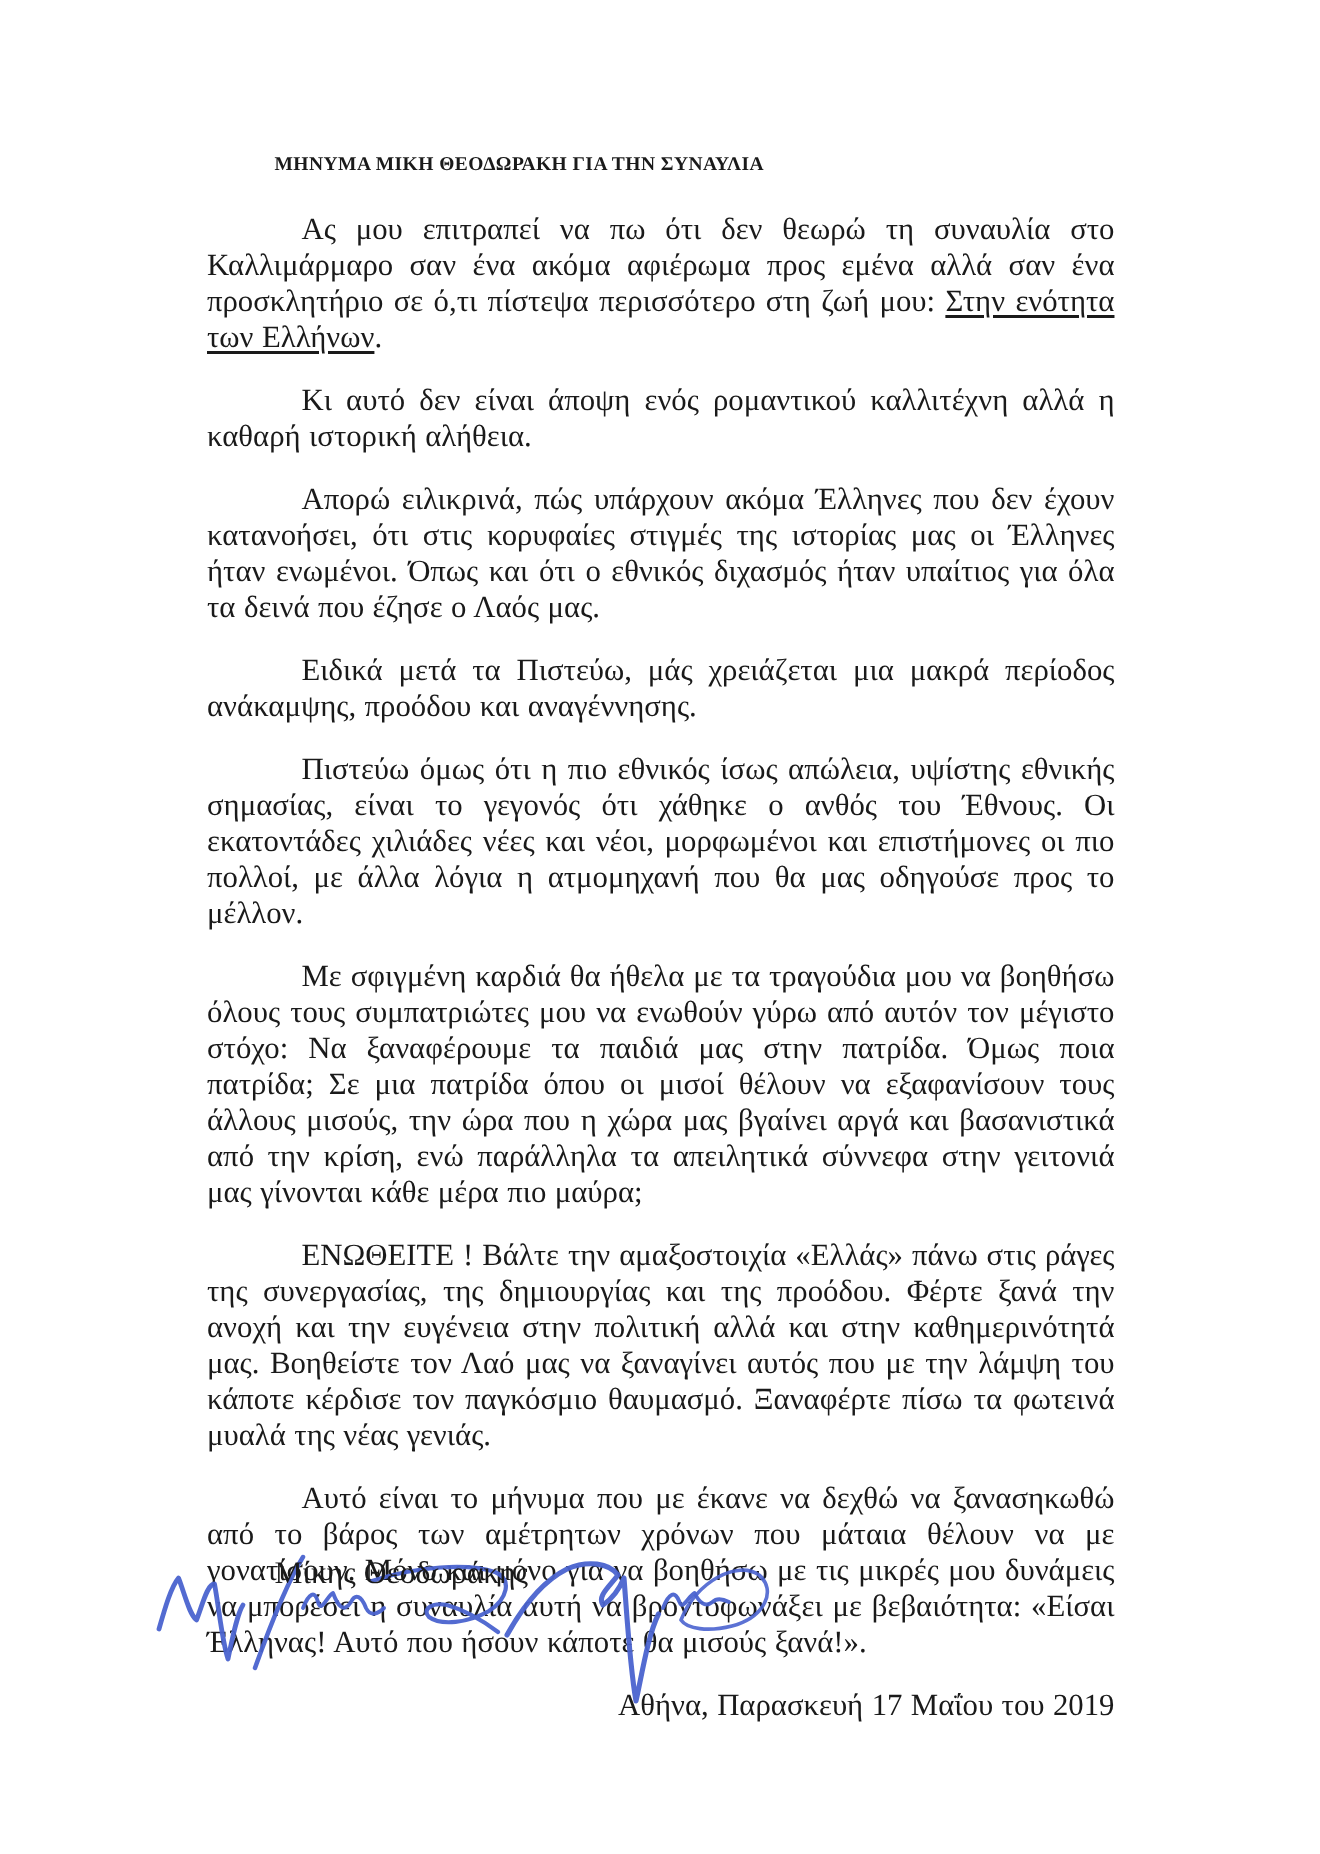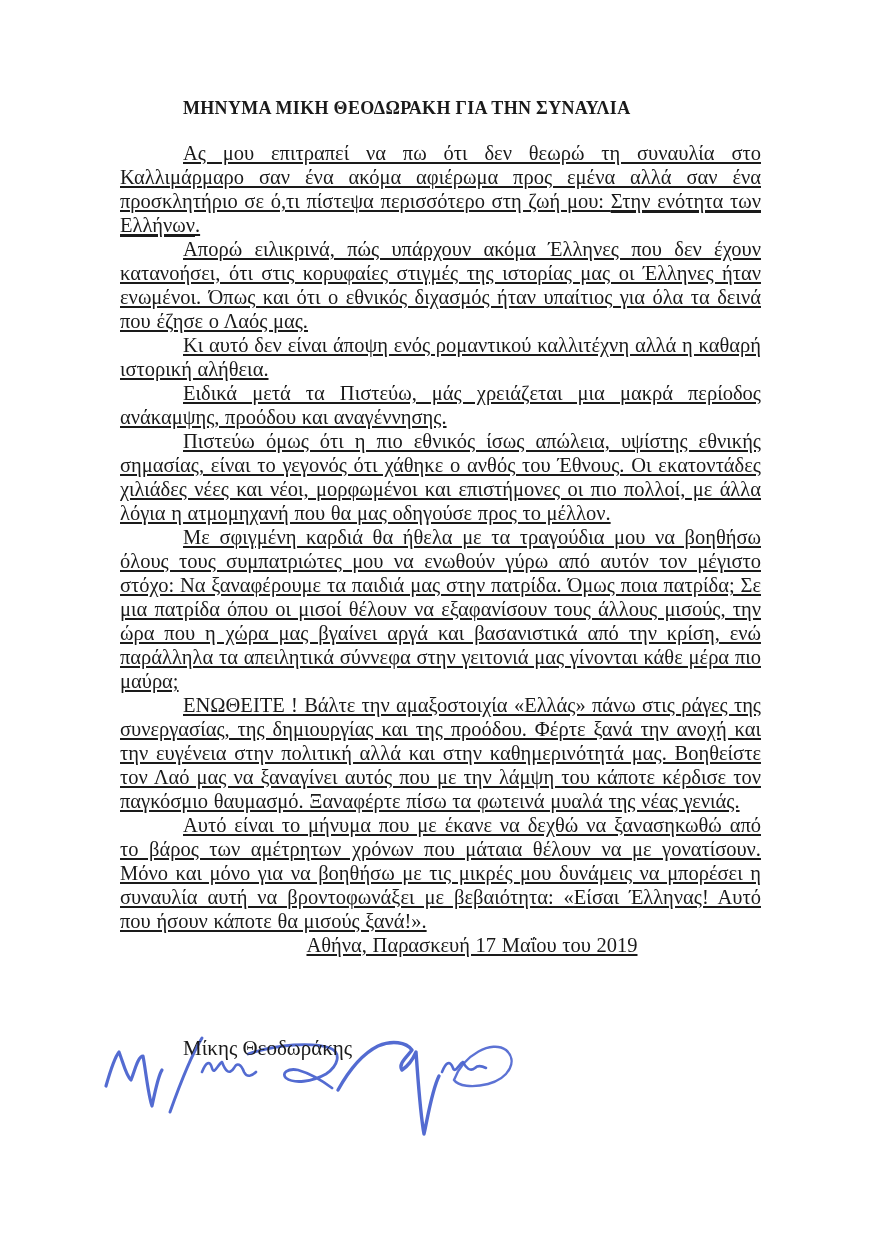--- a/index.html
+++ b/index.html
@@ -12,46 +12,45 @@
     color:#1a1a1a;
     overflow:hidden;
   }
   .content {
     position:absolute;
     left:120px; top:97px;
     width:641px;
   }
   .title {
     margin:0 0 21px 63px;
-    font-size:18px;
+    font-size:13px;
     line-height:23px;
     font-weight:bold;
     letter-spacing:0.3px;
   }
   .title sup {
     font-size:0.62em;
     vertical-align:super;
     line-height:0;
   }
   .bodytext p {
-    margin:0;
+    margin:18px;
     font-size:20.5px;
     line-height:24px;
     text-align:justify;
     text-indent:63px;
     word-spacing:0.5px;
-    text-decoration:underline;
   }
   .u {
     text-decoration:underline;
     text-decoration-thickness:1.5px;
     text-underline-offset:3px;
   }
   p.dateline {
-    text-align:center;
+    text-align:right;
   }
   .signature-svg {
     position:absolute;
     left:98px; top:1028px;
     width:420px; height:115px;
   }
   .signer {
     position:absolute;
     left:183px; top:1036px;
     font-size:21px;
@@ -65,22 +64,22 @@
 <div class="page">
 
   <div class="content">
 
     <h1 class="title">
       <span>ΜΗΝΥΜΑ ΜΙΚΗ ΘΕΟΔΩΡΑΚΗ ΓΙΑ ΤΗΝ ΣΥΝΑΥΛΙΑ</span><br>
     </h1>
 
     <div class="bodytext">
       <p><span>Ας μου επιτραπεί να πω ότι δεν θεωρώ τη συναυλία στο Καλλιμάρμαρο σαν ένα ακόμα αφιέρωμα προς εμένα αλλά σαν ένα προσκλητήριο σε ό,τι πίστεψα περισσότερο στη ζωή μου: </span><span class="u">Στην ενότητα των Ελλήνων</span><span>.</span></p>
+      <p>Κι αυτό δεν είναι άποψη ενός ρομαντικού καλλιτέχνη αλλά η καθαρή ιστορική αλήθεια.</p>
       <p>Απορώ ειλικρινά, πώς υπάρχουν ακόμα Έλληνες που δεν έχουν κατανοήσει, ότι στις κορυφαίες στιγμές της ιστορίας μας οι Έλληνες ήταν ενωμένοι. Όπως και ότι ο εθνικός διχασμός ήταν υπαίτιος για όλα τα δεινά που έζησε ο Λαός μας.</p>
-      <p>Κι αυτό δεν είναι άποψη ενός ρομαντικού καλλιτέχνη αλλά η καθαρή ιστορική αλήθεια.</p>
       <p>Ειδικά μετά τα Πιστεύω, μάς χρειάζεται μια μακρά περίοδος ανάκαμψης, προόδου και αναγέννησης.</p>
       <p>Πιστεύω όμως ότι η πιο εθνικός ίσως απώλεια, υψίστης εθνικής σημασίας, είναι το γεγονός ότι χάθηκε ο ανθός του Έθνους. Οι εκατοντάδες χιλιάδες νέες και νέοι, μορφωμένοι και επιστήμονες οι πιο πολλοί, με άλλα λόγια η ατμομηχανή που θα μας οδηγούσε προς το μέλλον.</p>
       <p>Με σφιγμένη καρδιά θα ήθελα με τα τραγούδια μου να βοηθήσω όλους τους συμπατριώτες μου να ενωθούν γύρω από αυτόν τον μέγιστο στόχο: Να ξαναφέρουμε τα παιδιά μας στην πατρίδα. Όμως ποια πατρίδα; Σε μια πατρίδα όπου οι μισοί θέλουν να εξαφανίσουν τους άλλους μισούς, την ώρα που η χώρα μας βγαίνει αργά και βασανιστικά από την κρίση, ενώ παράλληλα τα απειλητικά σύννεφα στην γειτονιά μας γίνονται κάθε μέρα πιο μαύρα;</p>
       <p>ΕΝΩΘΕΙΤΕ ! Βάλτε την αμαξοστοιχία «Ελλάς» πάνω στις ράγες της συνεργασίας, της δημιουργίας και της προόδου. Φέρτε ξανά την ανοχή και την ευγένεια στην πολιτική αλλά και στην καθημερινότητά μας. Βοηθείστε τον Λαό μας να ξαναγίνει αυτός που με την λάμψη του κάποτε κέρδισε τον παγκόσμιο θαυμασμό. Ξαναφέρτε πίσω τα φωτεινά μυαλά της νέας γενιάς.</p>
       <p>Αυτό είναι το μήνυμα που με έκανε να δεχθώ να ξανασηκωθώ από το βάρος των αμέτρητων χρόνων που μάταια θέλουν να με γονατίσουν. Μόνο και μόνο για να βοηθήσω με τις μικρές μου δυνάμεις να μπορέσει η συναυλία αυτή να βροντοφωνάξει με βεβαιότητα: «Είσαι Έλληνας! Αυτό που ήσουν κάποτε θα μισούς ξανά!».</p>
       <p class="dateline">Αθήνα, Παρασκευή 17 Μαΐου του 2019</p>
     </div>
 
   </div>
 

